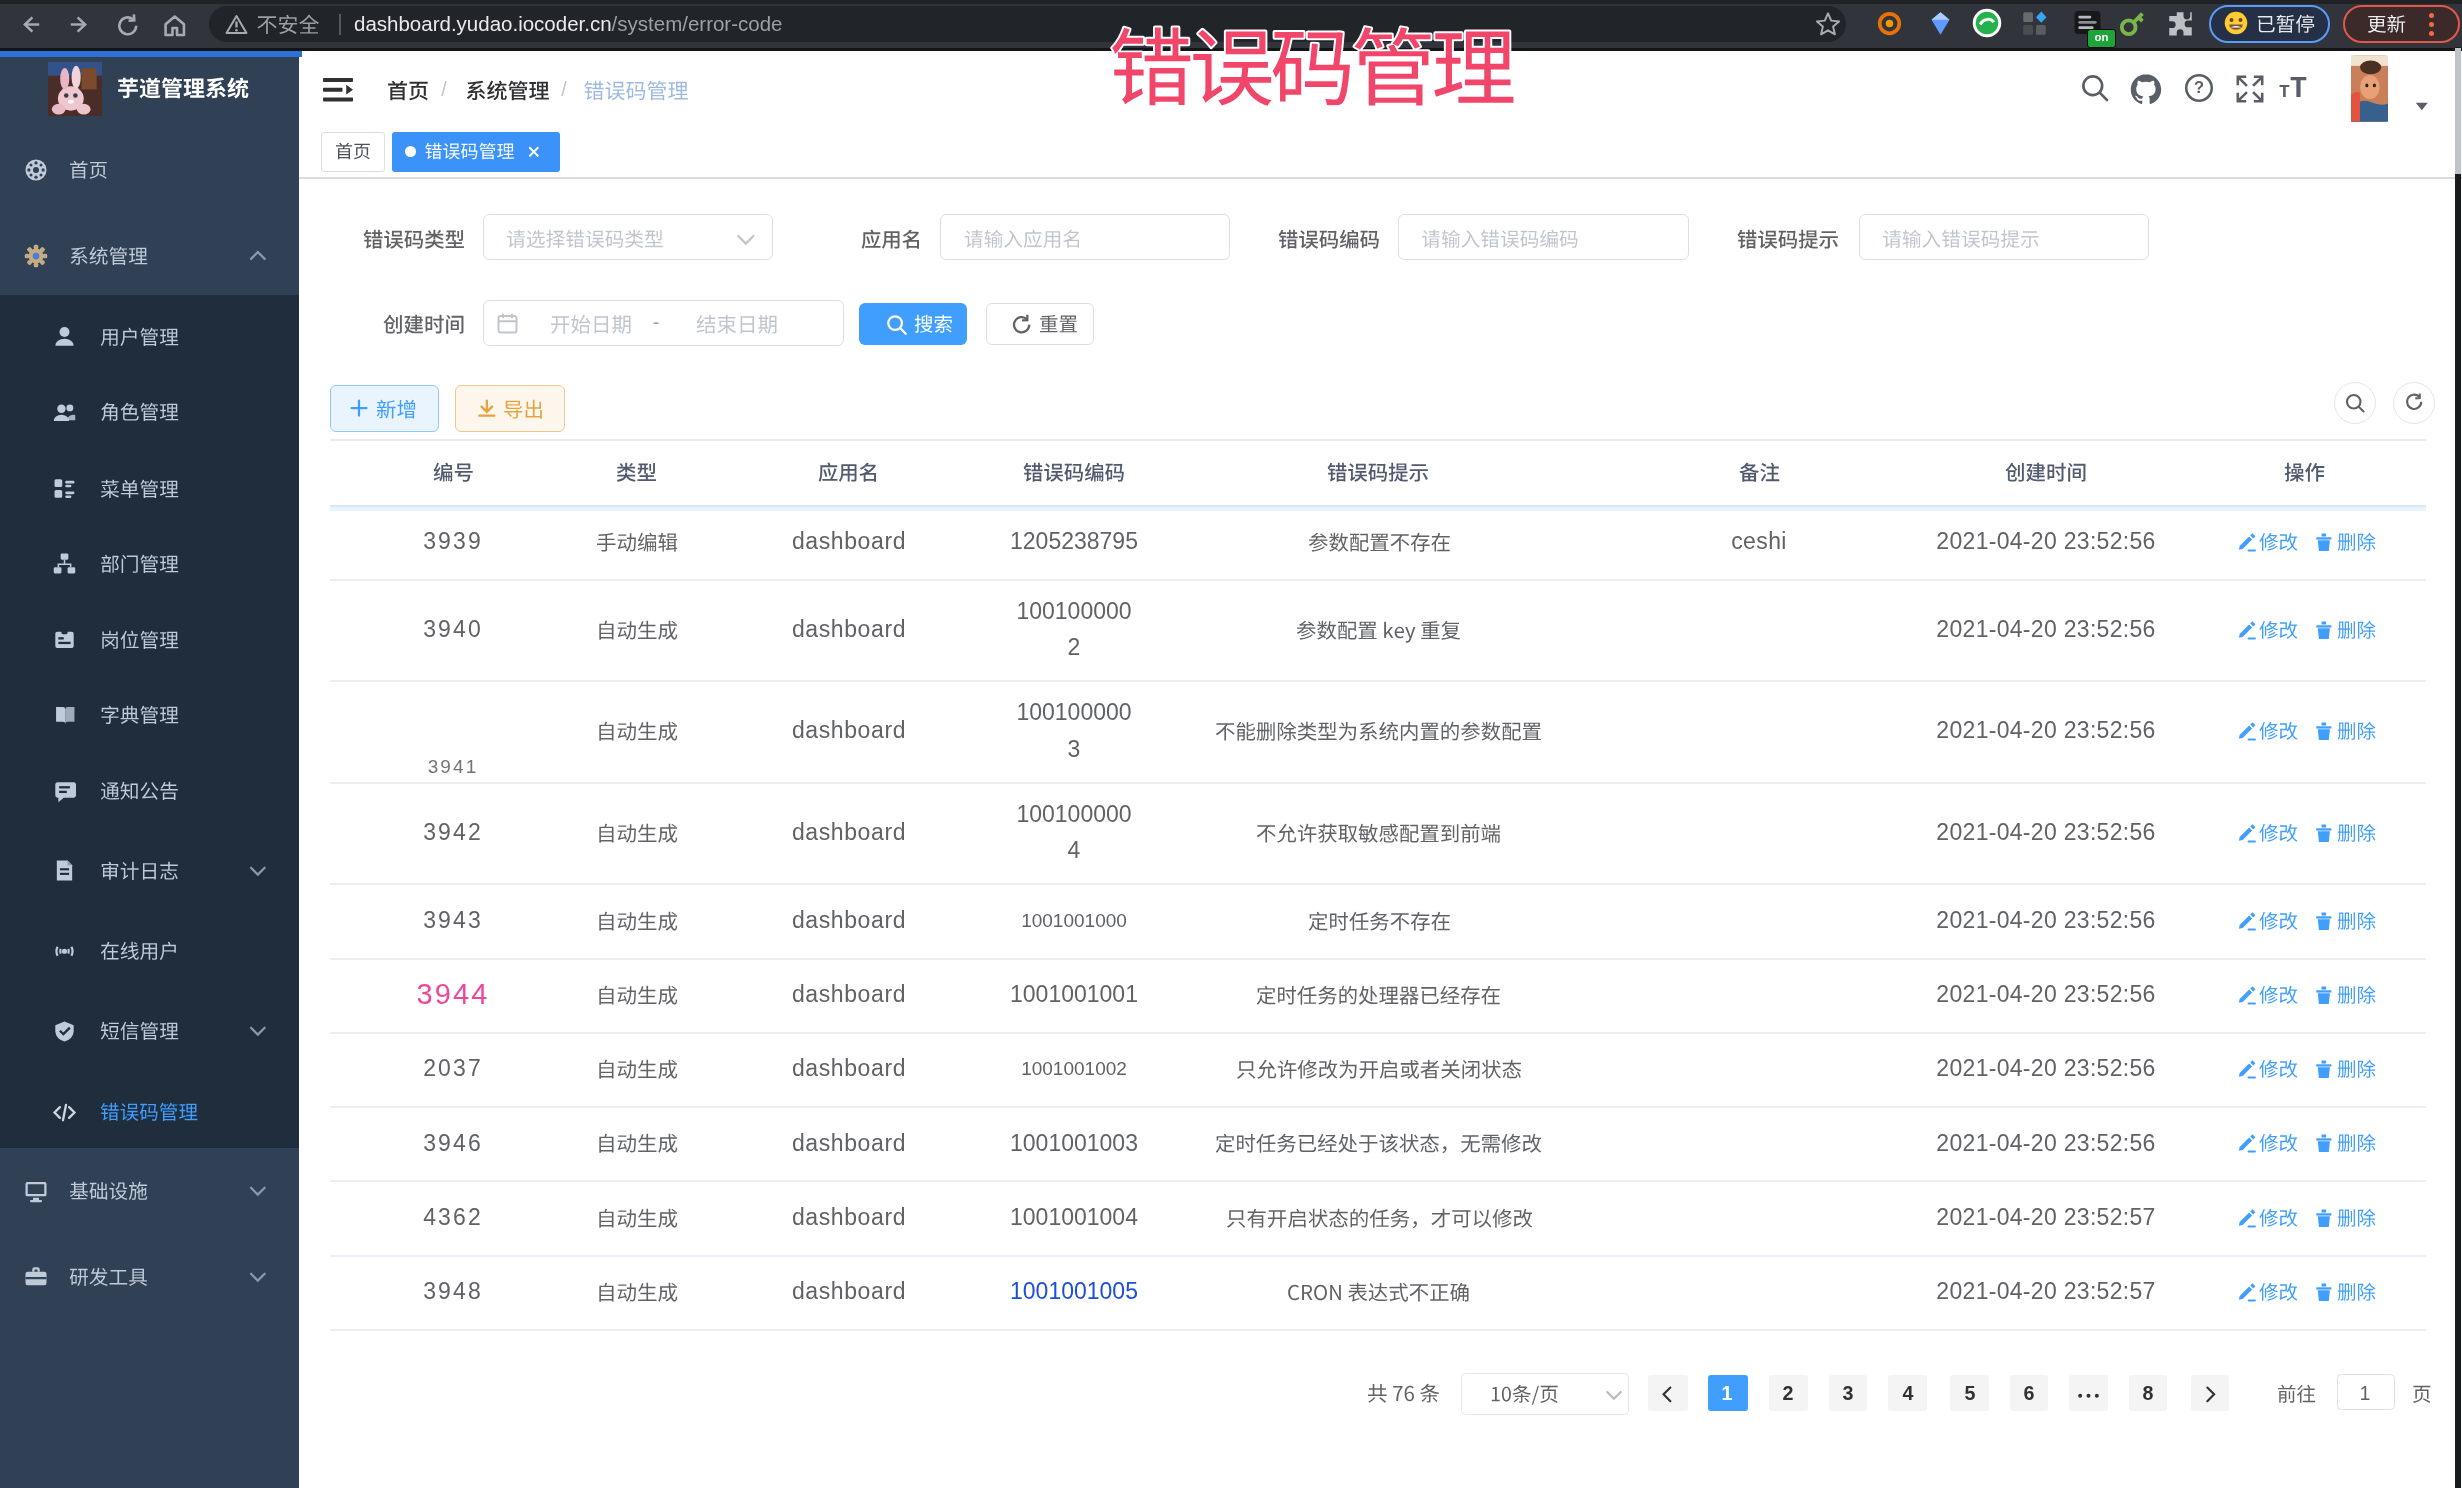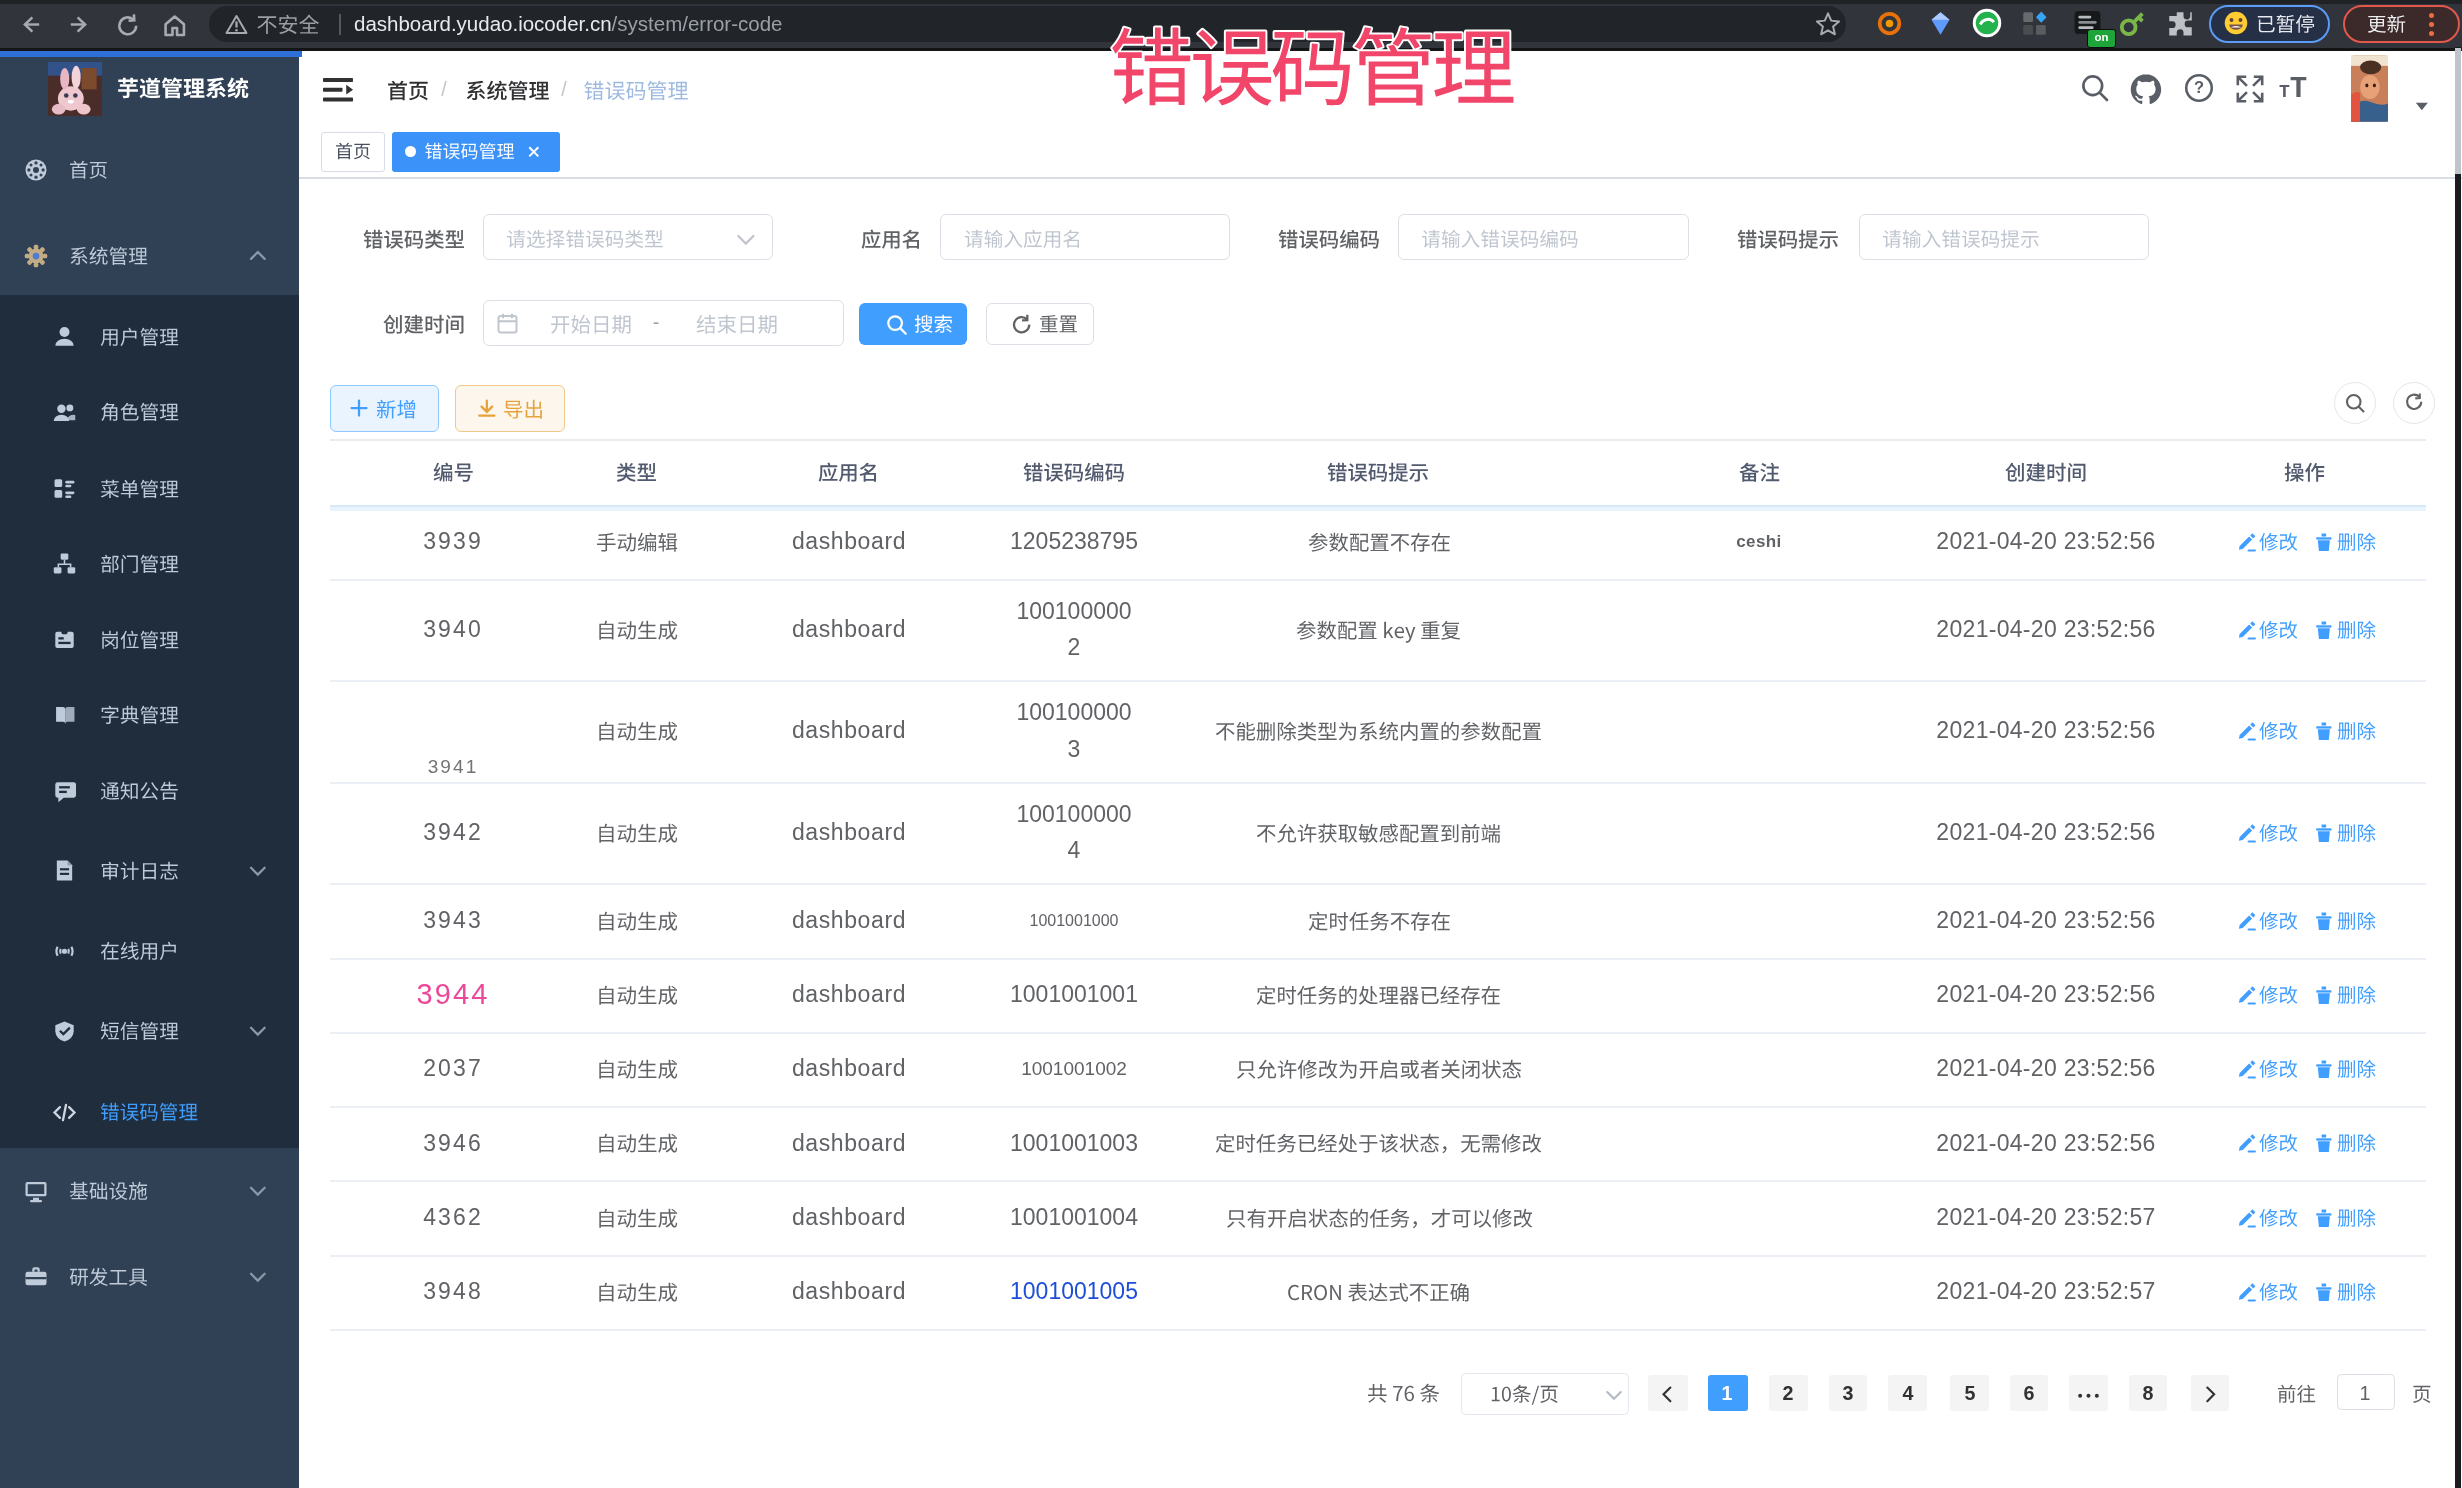--- a/index.html
+++ b/index.html
@@ -1294,21 +1294,21 @@
     <g fill="#606266">
       <use href="#r53c2" x="0" y="880"></use>
       <use href="#r6570" x="1000" y="880"></use>
       <use href="#r914d" x="2000" y="880"></use>
       <use href="#r7f6e" x="3000" y="880"></use>
       <use href="#r4e0d" x="4000" y="880"></use>
       <use href="#r5b58" x="5000" y="880"></use>
       <use href="#r5728" x="6000" y="880"></use>
     </g>
   </svg>
-<div style="position:absolute;left:1759px;top:528px;font-size:17px;line-height:27px;color:#606266;font-weight:700;transform:translateX(-50%);letter-spacing:0.4px;white-space:nowrap">ceshi</div>
+<div style="position:absolute;left:1759px;top:528px;font-size:23px;line-height:27px;color:#606266;font-weight:400;transform:translateX(-50%);letter-spacing:0.4px;white-space:nowrap">ceshi</div>
 <div style="position:absolute;left:2046px;top:528px;font-size:23px;line-height:27px;color:#606266;font-weight:400;transform:translateX(-50%);letter-spacing:0.3px;white-space:nowrap">2021-04-20 23:52:56</div>
 <svg style="position:absolute;left:2237px;top:532px;width:19.7px;height:19.7px;overflow:visible" viewBox="0 0 26 26">
     <g fill="#409eff">
       <path d="M3.5 18.5 L16 6 L20 10 L7.5 22.5 L2.5 23.5 Z"></path>
       <path d="M17.5 4.5 l2.8-2.8 4 4-2.8 2.8 Z"></path>
       <rect x="14" y="23" width="11" height="2.6" rx="1.3"></rect>
     </g>
   </svg>
 <svg style="position:absolute;left:2259px;top:532px;width:39px;height:19.7px;overflow:visible" viewBox="0 0 2000 1000">
     <g fill="#409eff">
@@ -1502,21 +1502,21 @@
 <div style="position:absolute;left:453px;top:907px;font-size:23px;line-height:27px;color:#606266;font-weight:400;transform:translateX(-50%);letter-spacing:2.1px;white-space:nowrap">3943</div>
 <svg style="position:absolute;left:596px;top:911px;width:82px;height:20.5px;overflow:visible" viewBox="0 0 4000 1000">
     <g fill="#606266">
       <use href="#r81ea" x="0" y="880"></use>
       <use href="#r52a8" x="1000" y="880"></use>
       <use href="#r751f" x="2000" y="880"></use>
       <use href="#r6210" x="3000" y="880"></use>
     </g>
   </svg>
 <div style="position:absolute;left:849px;top:907px;font-size:23px;line-height:27px;color:#606266;font-weight:400;transform:translateX(-50%);letter-spacing:0.6px;white-space:nowrap">dashboard</div>
-<div style="position:absolute;left:1074px;top:907px;font-size:16px;line-height:27px;color:#606266;font-weight:400;transform:translateX(-50%);white-space:nowrap">1001001000</div>
+<div style="position:absolute;left:1074px;top:907px;font-size:19px;line-height:27px;color:#606266;font-weight:400;transform:translateX(-50%);white-space:nowrap">1001001000</div>
 <svg style="position:absolute;left:1308px;top:911px;width:143px;height:20.5px;overflow:visible" viewBox="0 0 7000 1000">
     <g fill="#606266">
       <use href="#r5b9a" x="0" y="880"></use>
       <use href="#r65f6" x="1000" y="880"></use>
       <use href="#r4efb" x="2000" y="880"></use>
       <use href="#r52a1" x="3000" y="880"></use>
       <use href="#r4e0d" x="4000" y="880"></use>
       <use href="#r5b58" x="5000" y="880"></use>
       <use href="#r5728" x="6000" y="880"></use>
     </g>

